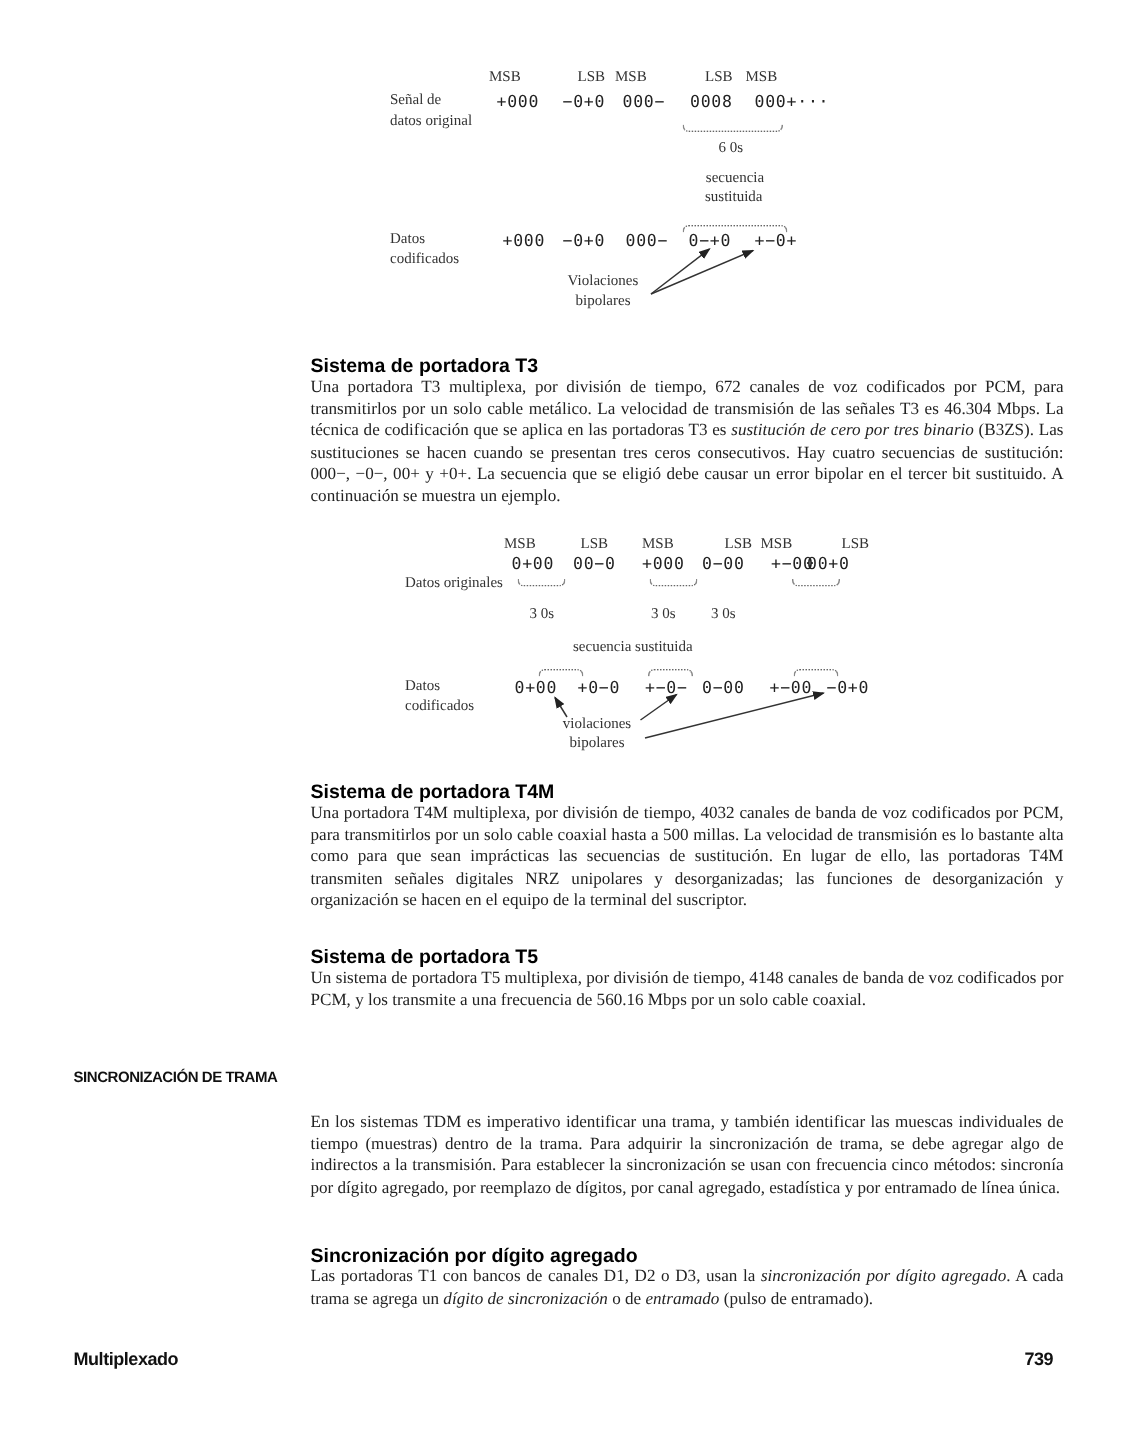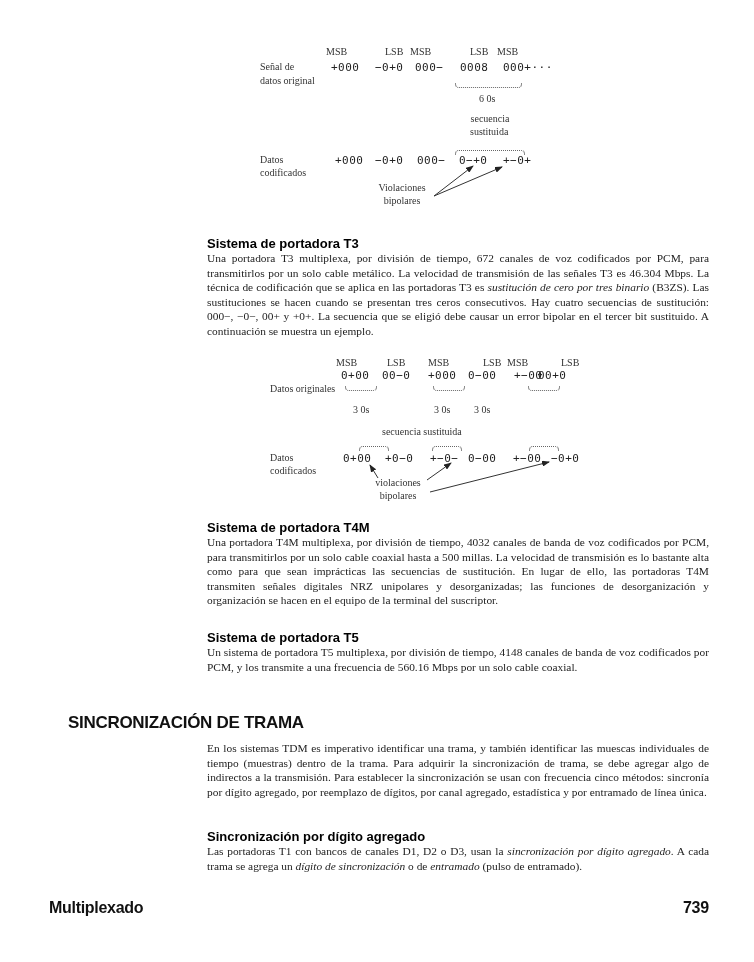--- a/index.html
+++ b/index.html
@@ -2,27 +2,27 @@
 <html><head>
 <meta charset="utf-8">
 <style>
   html, body { margin:0; padding:0; background:#ffffff; }
   body { width:754px; height:962px; position:relative; overflow:hidden; color:#1a1a1a;
          font-family:"Liberation Serif","DejaVu Serif",serif; }
   .abs { position:absolute; }
   .mono { font-family:"DejaVu Sans Mono","Liberation Mono",monospace; font-size:11px; color:#222; white-space:pre; letter-spacing:0.5px; }
   .lbl { font-family:"Liberation Serif","DejaVu Serif",serif; font-size:10px; line-height:12px; color:#333; white-space:nowrap; }
   .h2 { font-family:"Liberation Sans","DejaVu Sans",sans-serif; font-weight:bold; font-size:13px; color:#000000; white-space:nowrap; }
-  .h1 { font-family:"Liberation Sans","DejaVu Sans",sans-serif; font-weight:bold; font-size:17px; color:#111; white-space:nowrap; letter-spacing:-0.3px;margin-left:19px; }
+  .h1 { font-family:"Liberation Sans","DejaVu Sans",sans-serif; font-weight:bold; font-size:10px; color:#111; white-space:nowrap; letter-spacing:-0.3px; }
   .para { position:absolute; left:207px; width:502px; font-family:"Liberation Serif","DejaVu Serif",serif;
           font-size:11.4px; line-height:14.6px; color:#222; text-align:justify; }
   .para p { margin:0; }
   .brace { position:absolute; height:4px; border-top:1px dotted #666; border-left:1px solid #888; border-right:1px solid #888; border-radius:4px 4px 0 0; }
   .brace.down { border-top:none; border-bottom:1px dotted #666; border-radius:0 0 4px 4px; }
-  .footer { font-family:"Liberation Sans","DejaVu Sans",sans-serif; font-weight:bold; font-size:16px; color:#111; letter-spacing:-0.3px; }
+  .footer { font-family:"Liberation Sans","DejaVu Sans",sans-serif; font-weight:bold; font-size:12px; color:#111; letter-spacing:-0.3px; }
   svg.arrows { position:absolute; left:0; top:0; }
 </style>
 </head>
 <body>
 
 <div>
   <span class="abs lbl" style="left:326px;top:46px">MSB</span>
   <span class="abs lbl" style="left:385px;top:46px">LSB</span>
   <span class="abs lbl" style="left:410px;top:46px">MSB</span>
   <span class="abs lbl" style="left:470px;top:46px">LSB</span>

